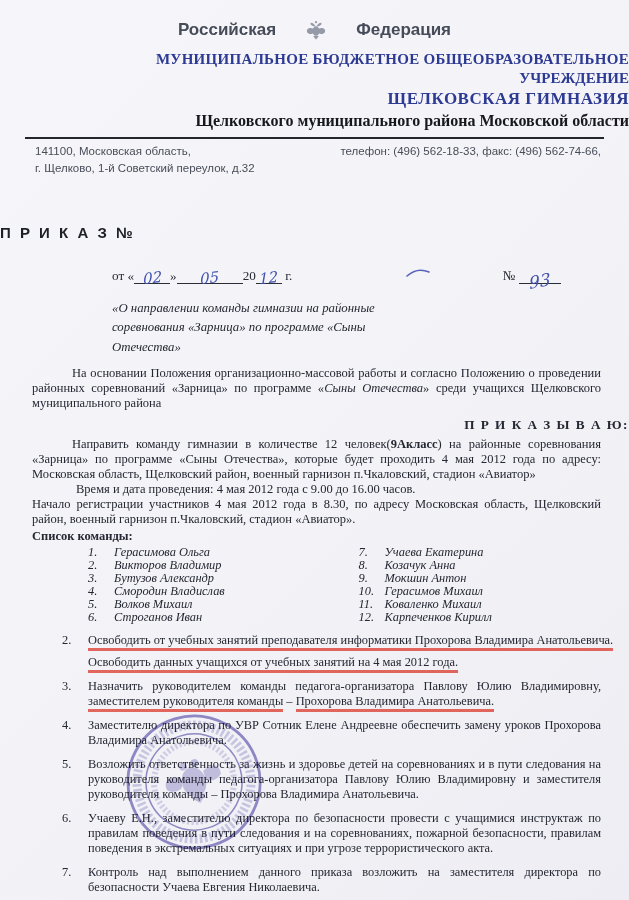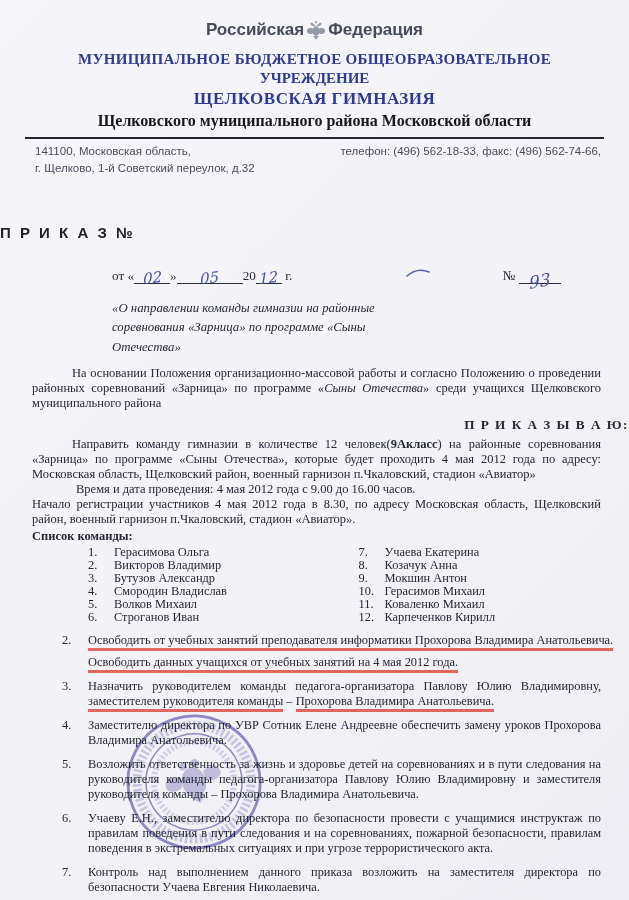--- a/index.html
+++ b/index.html
@@ -9,26 +9,26 @@
     font-family:"Liberation Serif", serif;
     color:#242833;
     background:#eceaf0;
   }
   .page {
     position:relative; width:629px; height:900px; overflow:hidden;
     background:linear-gradient(135deg,#f6f5f9 0%,#f3f2f6 55%,#eeedf3 100%);
   }
 
   
-  .country-row { display:flex; justify-content:center; align-items:center; gap:0; padding-top:18px; }
+  .country-row { display:flex; justify-content:center; align-items:center; gap:28px; padding-top:18px; }
   .country {
     font-family:"Liberation Sans", sans-serif; font-weight:bold; font-size:17px; color:#454b58;
   }
   .eagle { width:24px; height:24px; display:inline-block; }
-  .org { text-align:center; font-weight:bold; }
+  .org { text-align:right; font-weight:bold; }
   .org1 { color:#2c3a94; font-size:15px; margin-top:9px; letter-spacing:.3px; }
   .org2 { color:#2c3a94; font-size:15px; margin-top:2px; }
   .org3 { color:#2c3a94; font-size:17px; margin-top:2px; letter-spacing:.5px; }
   .org4 { color:#16181e; font-size:16px; margin-top:3px; }
   .rule { height:2px; background:#23262e; margin:7px 25px 0 25px; }
   .contact {
     display:flex; justify-content:space-between; padding:4px 28px 0 35px;
     font-family:"Liberation Sans", sans-serif; font-size:11.5px; color:#474d59; line-height:1.5;
   }
   .email { text-decoration:underline; }
@@ -51,21 +51,21 @@
   
   .subject { margin:15px 0 0 112px; width:308px; font-style:italic; font-size:12.8px; line-height:1.55; }
   .para { margin:8px 28px 0 32px; text-align:justify; font-size:12.5px; line-height:15px; }
   .indent { text-indent:40px; }
   .t-indent { text-indent:44px; margin-top:0; }
   .no-top { margin-top:0; }
   .cmd { text-align:right; margin-top:6px; font-weight:bold; font-size:13.2px; letter-spacing:1.5px; }
 
   .team-label { margin:2px 0 0 32px; font-weight:bold; font-size:12.5px; }
   .team { display:flex; margin:2px 0 0 88px; font-size:12.4px; }
-  .team-col { width:272px; }
+  .team-col { width:272px;font-style:italic; }
   .trow { line-height:13px; margin-top:0; }
   .trow + .trow { margin-top:0; }
   .tn { display:inline-block; width:26px; }
 
   .item { display:flex; margin:9px 28px 0 62px; font-size:12.4px; line-height:15px; }
   .inum { flex:none; width:26px; }
   .ibody { flex:1; text-align:justify; }
   .nowrap { white-space:nowrap; }
   .l2 { margin-top:7px; }
   .rul { box-shadow:0 3px 0 0 rgba(221,77,66,.85); padding-bottom:1px; }

